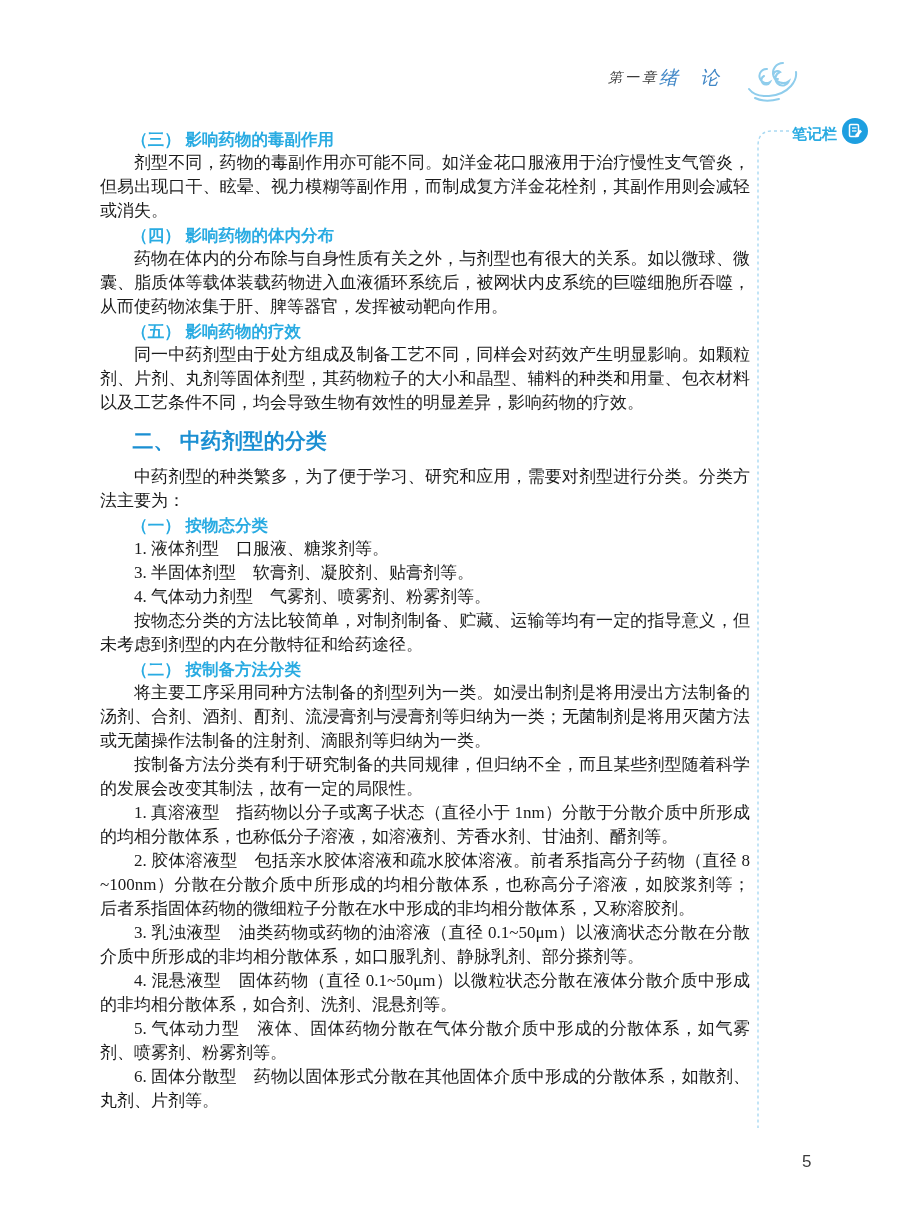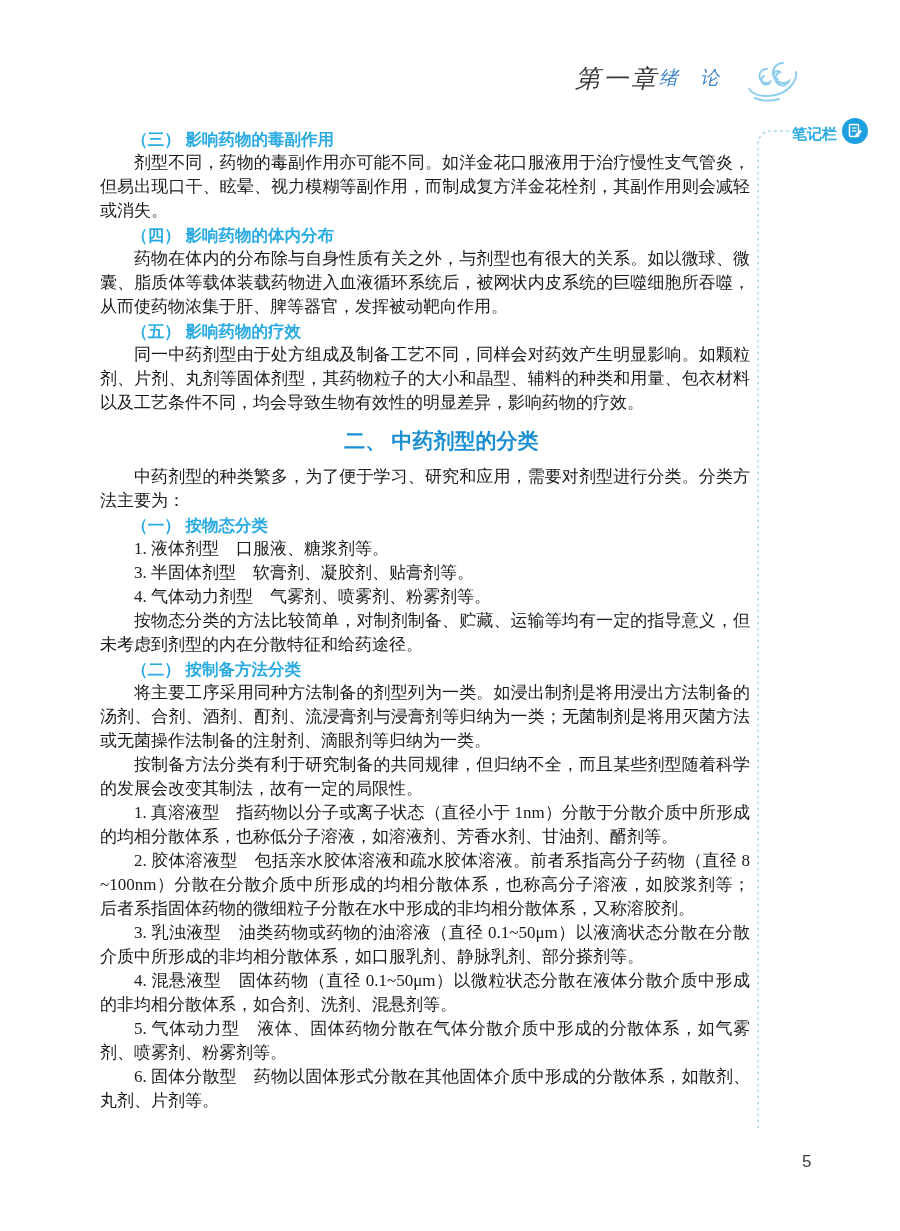--- a/index.html
+++ b/index.html
@@ -13,21 +13,21 @@
   }
 
   
   .chapter-line {
     position:absolute; top:50px; right:95px;
     display:flex; align-items:center;
     height:56px;
   }
   .chapter-number {
     font-family:"Liberation Serif", serif;
-    font-size:25px; letter-spacing:3px; color:#3a3a3a;
+    font-size:14px; letter-spacing:3px; color:#3a3a3a;
     font-style:italic;
   }
   .chapter-title {
     font-size:19px; letter-spacing:22px; color:#3f86c6;
     font-style:italic;
   }
   .cloud { margin-left:2px; }
 
   
   .notes-label {
@@ -57,21 +57,20 @@
     font-weight:bold; font-size:16.5px; line-height:24px;
     color:#29abe2;
     text-indent:1.9em;
   }
   .section-heading {
     font-family:"Liberation Serif", serif;
     font-weight:bold; font-size:21px; line-height:28px;
     color:#1b8fd2;
     text-indent:1.55em;
     margin:12px 0 10px 0 !important;
-    text-align:center;
   }
 
   
   .page-number {
     position:absolute; left:802px; top:1152px;
     font-family:"Liberation Sans", sans-serif;
     font-size:17px; color:#3c3c3c;
   }
 </style>
 </head>

